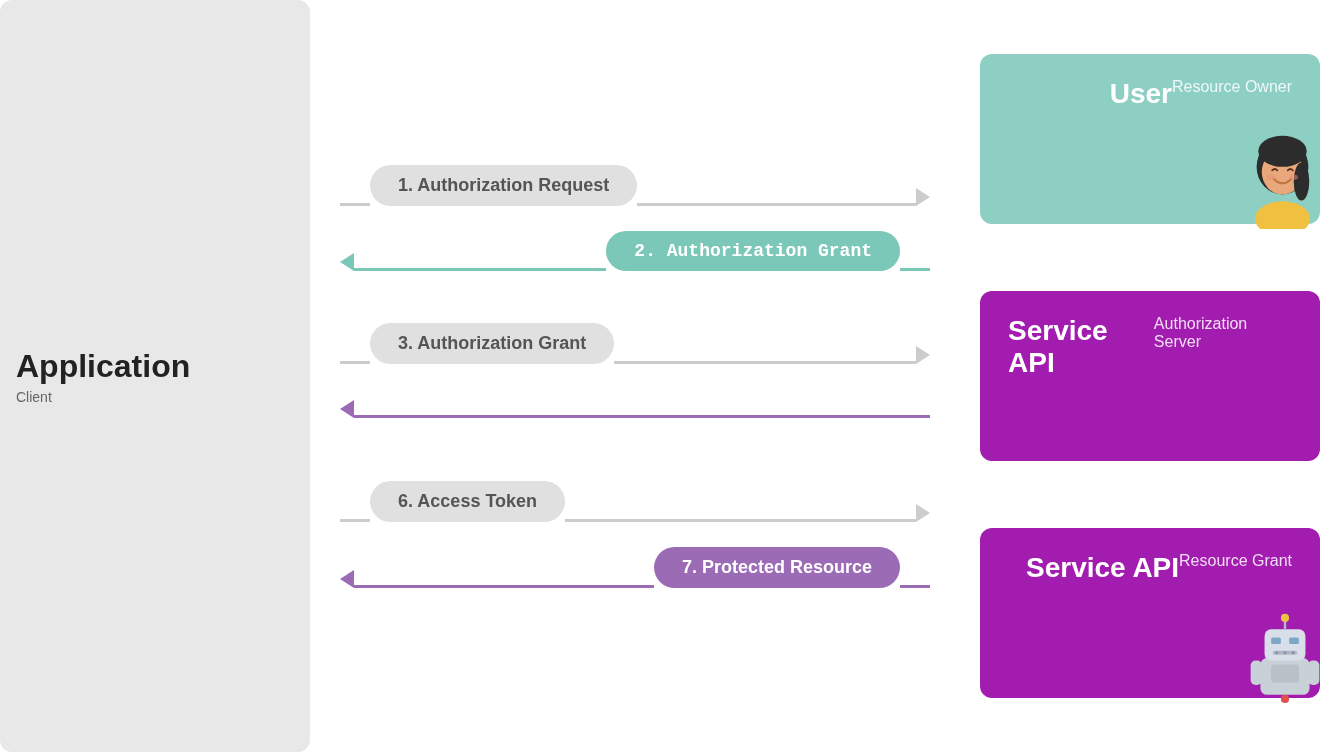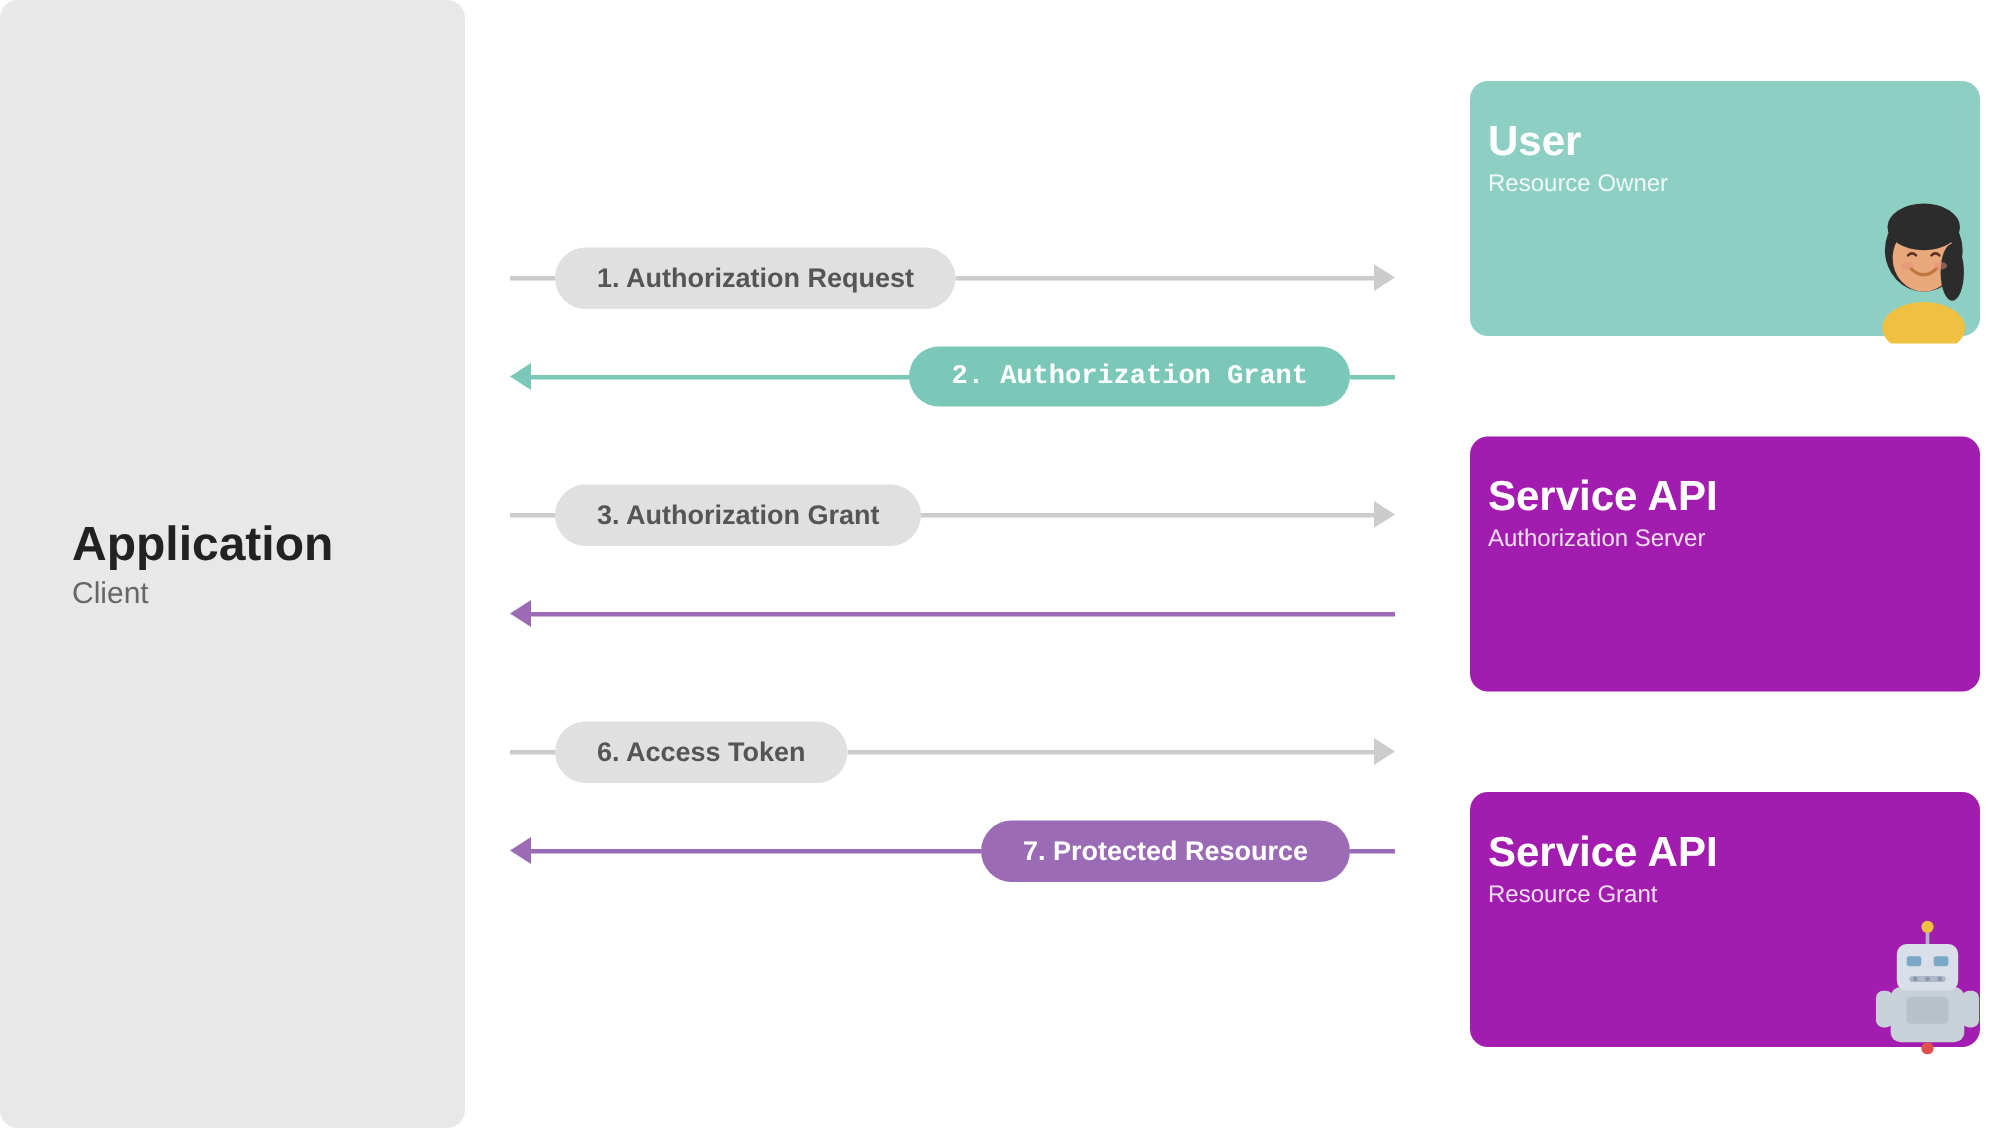--- a/index.html
+++ b/index.html
@@ -25,32 +25,32 @@
 
     
     .left-panel {
       width: 310px;
       height: 100%;
       background: #e8e8e8;
       border-radius: 12px;
       display: flex;
       flex-direction: column;
       justify-content: center;
-      padding-left: 48px;
+      padding-left: 16px;
       flex-shrink: 0;
     }
 
     .left-panel .app-title {
       font-size: 32px;
       font-weight: 800;
       color: #222;
     }
 
     .left-panel .app-subtitle {
-      font-size: 20px;
+      font-size: 14px;
       color: #666;
       margin-top: 4px;
     }
 
     
     .middle-area {
       flex: 1;
       display: flex;
       flex-direction: column;
       justify-content: center;
@@ -93,21 +93,21 @@
     }
 
     .pill-purple {
       background: #9b6bb5;
       color: #fff;
     }
 
     
     .full-arrow-row {
       display: flex;
-      align-items: center;
+      align-items: flex-end;
       width: 100%;
       position: relative;
     }
 
     .full-arrow-row .seg {
       height: 3px;
       background: #ccc;
     }
 
     .full-arrow-row.teal .seg { background: #7cc8b8; }
@@ -140,24 +140,23 @@
       display: flex;
       flex-direction: column;
       justify-content: center;
       gap: 20px;
       padding: 30px 20px;
       flex-shrink: 0;
     }
 
     .service-box {
       border-radius: 12px;
-      padding: 24px 12px;
-      display: flex;
-      flex-direction: column;
-      justify-content: flex-start;
+      padding: 24px 28px;
+      display: flex;
+      justify-content: flex-end;
       position: relative;
       min-height: 170px;
     }
 
     .service-box.teal-box {
       background: #8ecfc4;
     }
 
     .service-box.purple-box {
       background: #a21caf;

